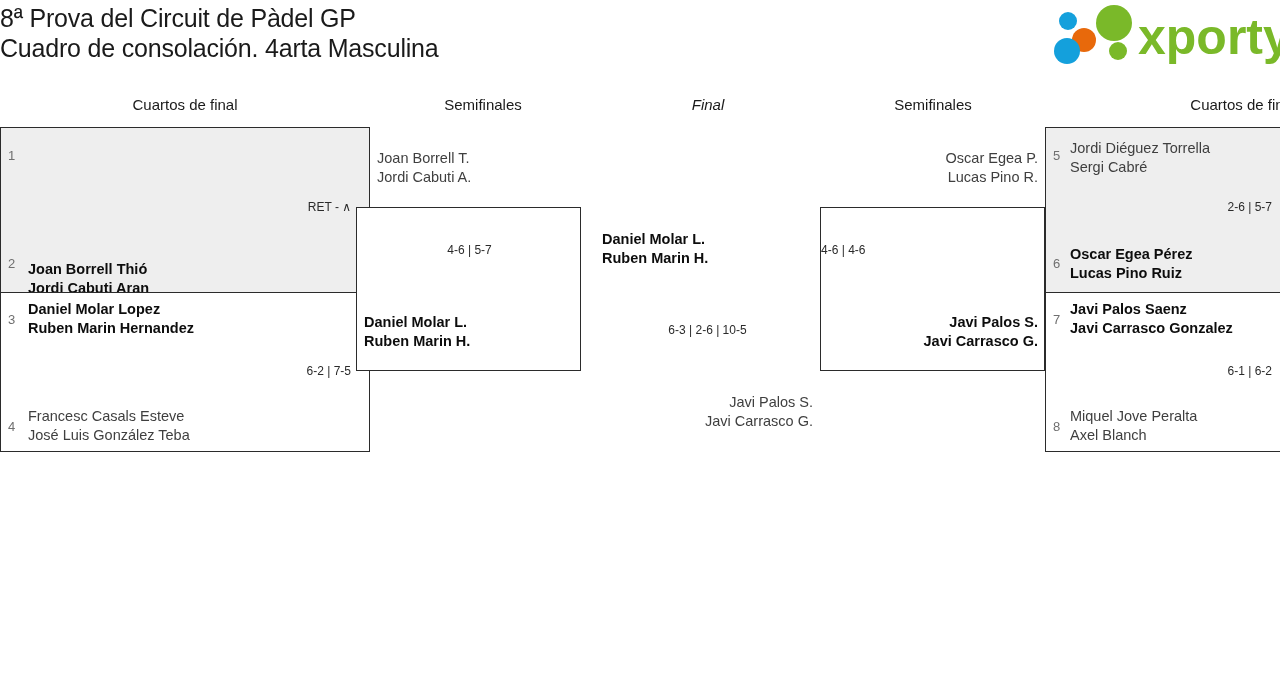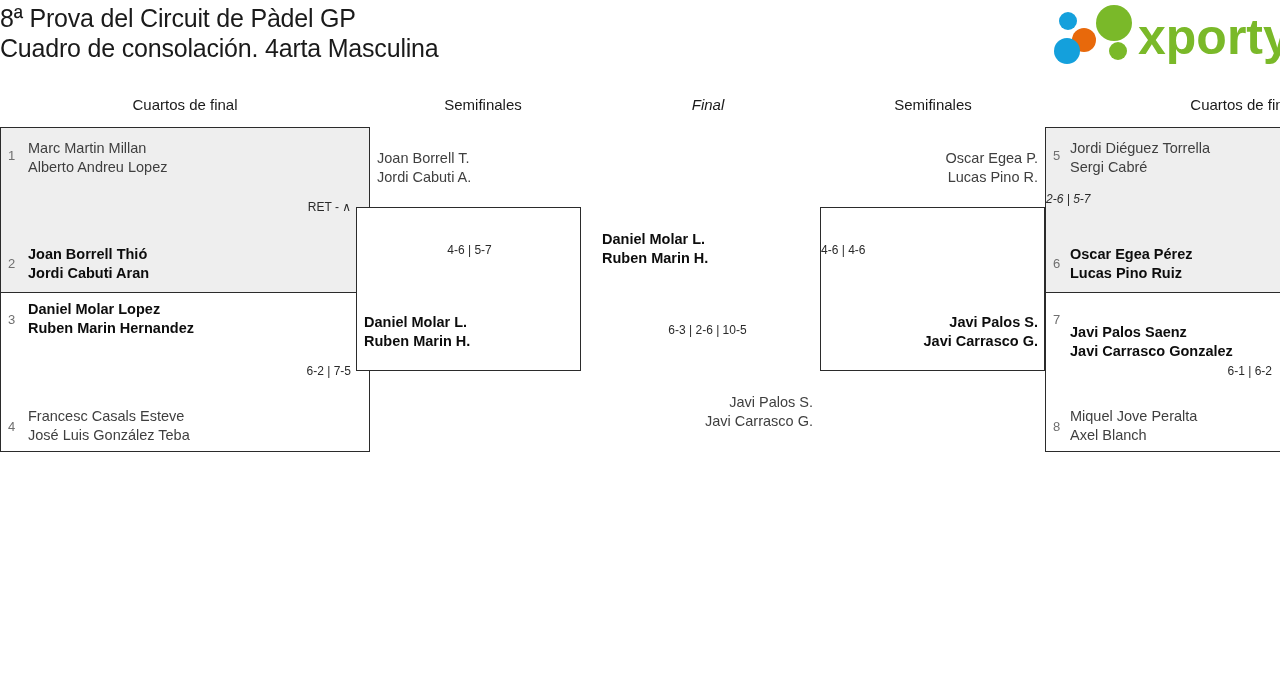--- a/index.html
+++ b/index.html
@@ -87,27 +87,23 @@
   </div>
 
   <div class="round-head" style="left:85px;  width:200px;">Cuartos de final</div>
   <div class="round-head" style="left:383px; width:200px;">Semifinales</div>
   <div class="round-head" style="left:608px; width:200px;font-style:italic;">Final</div>
   <div class="round-head" style="left:833px; width:200px;">Semifinales</div>
   <div class="round-head" style="left:1137px;width:200px;">Cuartos de fin</div>
 
   <div class="box shaded" style="left:0px; top:127px; width:370px; height:166px;">
     <div class="seed" style="left:7px; top:20px;">1</div>
-    <div class="team" style="left:27px; top:11px;">
-      <span class="ln">Marc Martin Millan</span>
-      <span class="ln">Alberto Andreu Lopez</span>
-    </div>
     <div class="score" style="left:0px; top:72px; width:350px; text-align:right;">RET - ∧</div>
     <div class="seed" style="left:7px; top:128px;">2</div>
-    <div class="team win" style="left:27px; top:117px;">
+    <div class="team win" style="left:27px; top:132px;">
       <span class="ln">Joan Borrell Thió</span>
       <span class="ln">Jordi Cabuti Aran</span>
     </div>
   </div>
 
   <div class="box" style="left:0px; top:292px; width:370px; height:160px;">
     <div class="seed" style="left:7px; top:19px;">3</div>
     <div class="team win" style="left:27px; top:7px;">
       <span class="ln">Daniel Molar Lopez</span>
       <span class="ln">Ruben Marin Hernandez</span>
@@ -157,31 +153,31 @@
       <span class="ln">Javi Carrasco G.</span>
     </div>
   </div>
 
   <div class="box shaded" style="left:1045px; top:127px; width:260px; height:166px;">
     <div class="seed" style="left:7px; top:20px;">5</div>
     <div class="team" style="left:24px; top:11px;">
       <span class="ln">Jordi Diéguez Torrella</span>
       <span class="ln">Sergi Cabré</span>
     </div>
-    <div class="score" style="left:0px; top:64px; width:226px; text-align:left;font-style:italic;">2-6 | 5-7</div>
+    <div class="score" style="left:0px; top:72px; width:226px; text-align:right;">2-6 | 5-7</div>
     <div class="seed" style="left:7px; top:128px;">6</div>
     <div class="team win" style="left:24px; top:117px;">
       <span class="ln">Oscar Egea Pérez</span>
       <span class="ln">Lucas Pino Ruiz</span>
     </div>
   </div>
 
   <div class="box" style="left:1045px; top:292px; width:260px; height:160px;">
     <div class="seed" style="left:7px; top:19px;">7</div>
-    <div class="team win" style="left:24px; top:7px;margin-top:23px;">
+    <div class="team win" style="left:24px; top:7px;">
       <span class="ln">Javi Palos Saenz</span>
       <span class="ln">Javi Carrasco Gonzalez</span>
     </div>
     <div class="score" style="left:0px; top:71px; width:226px; text-align:right;">6-1 | 6-2</div>
     <div class="seed" style="left:7px; top:126px;">8</div>
     <div class="team" style="left:24px; top:114px;">
       <span class="ln">Miquel Jove Peralta</span>
       <span class="ln">Axel Blanch</span>
     </div>
   </div>

